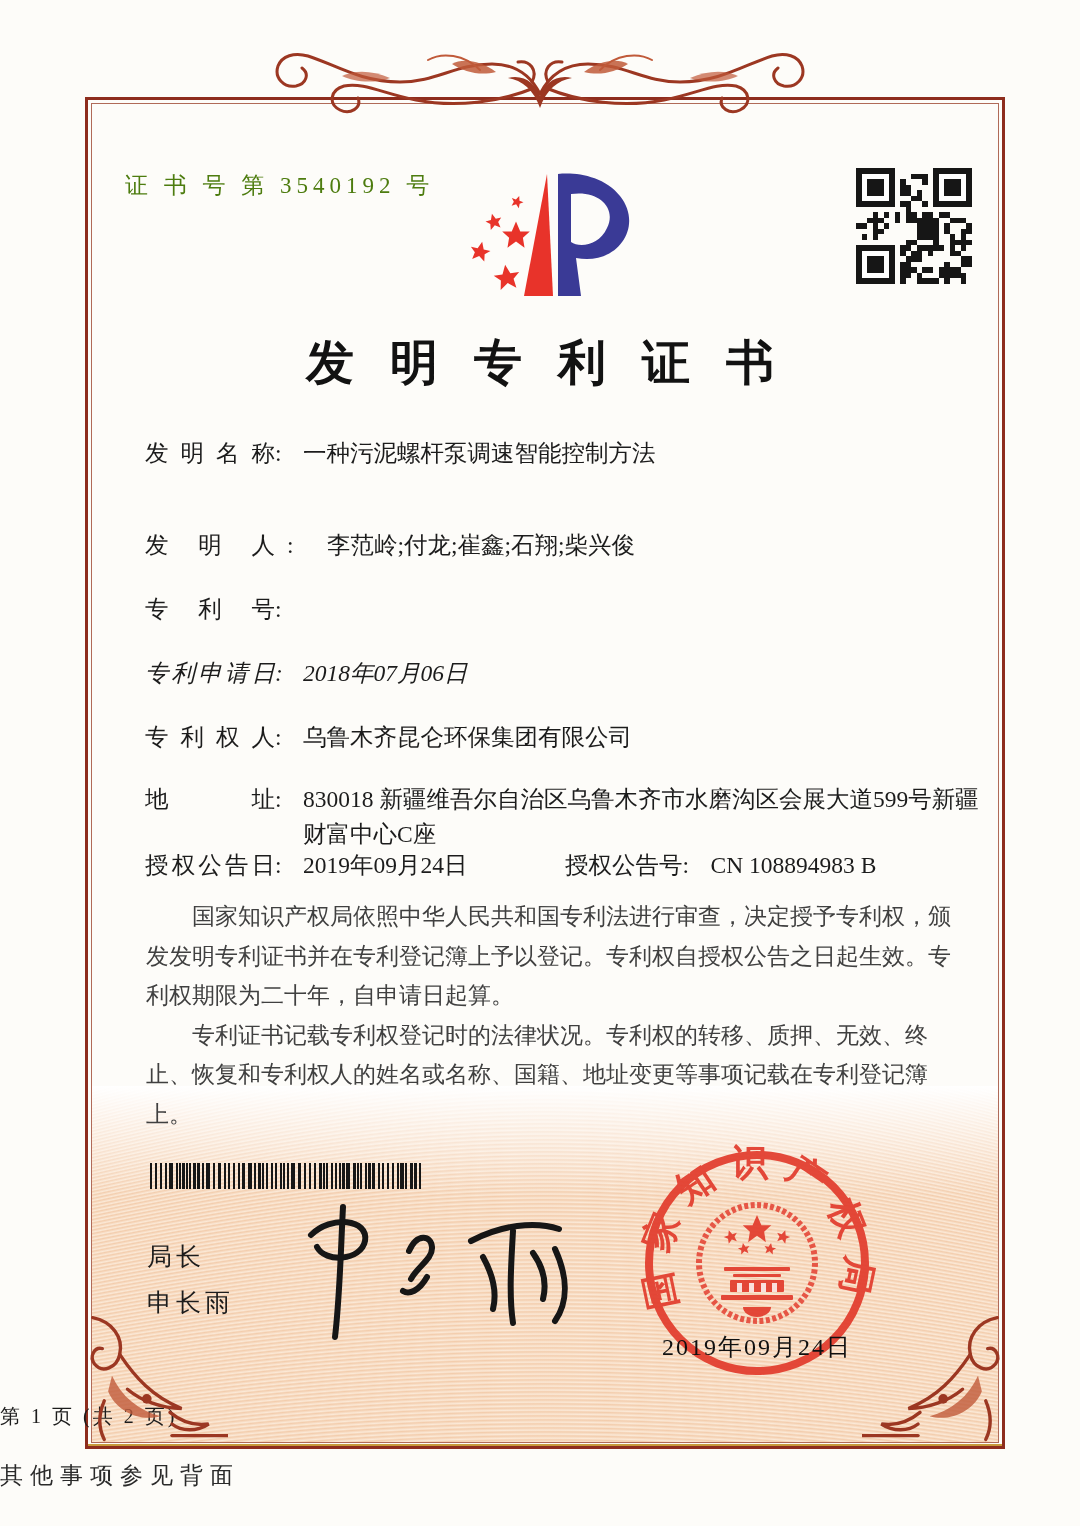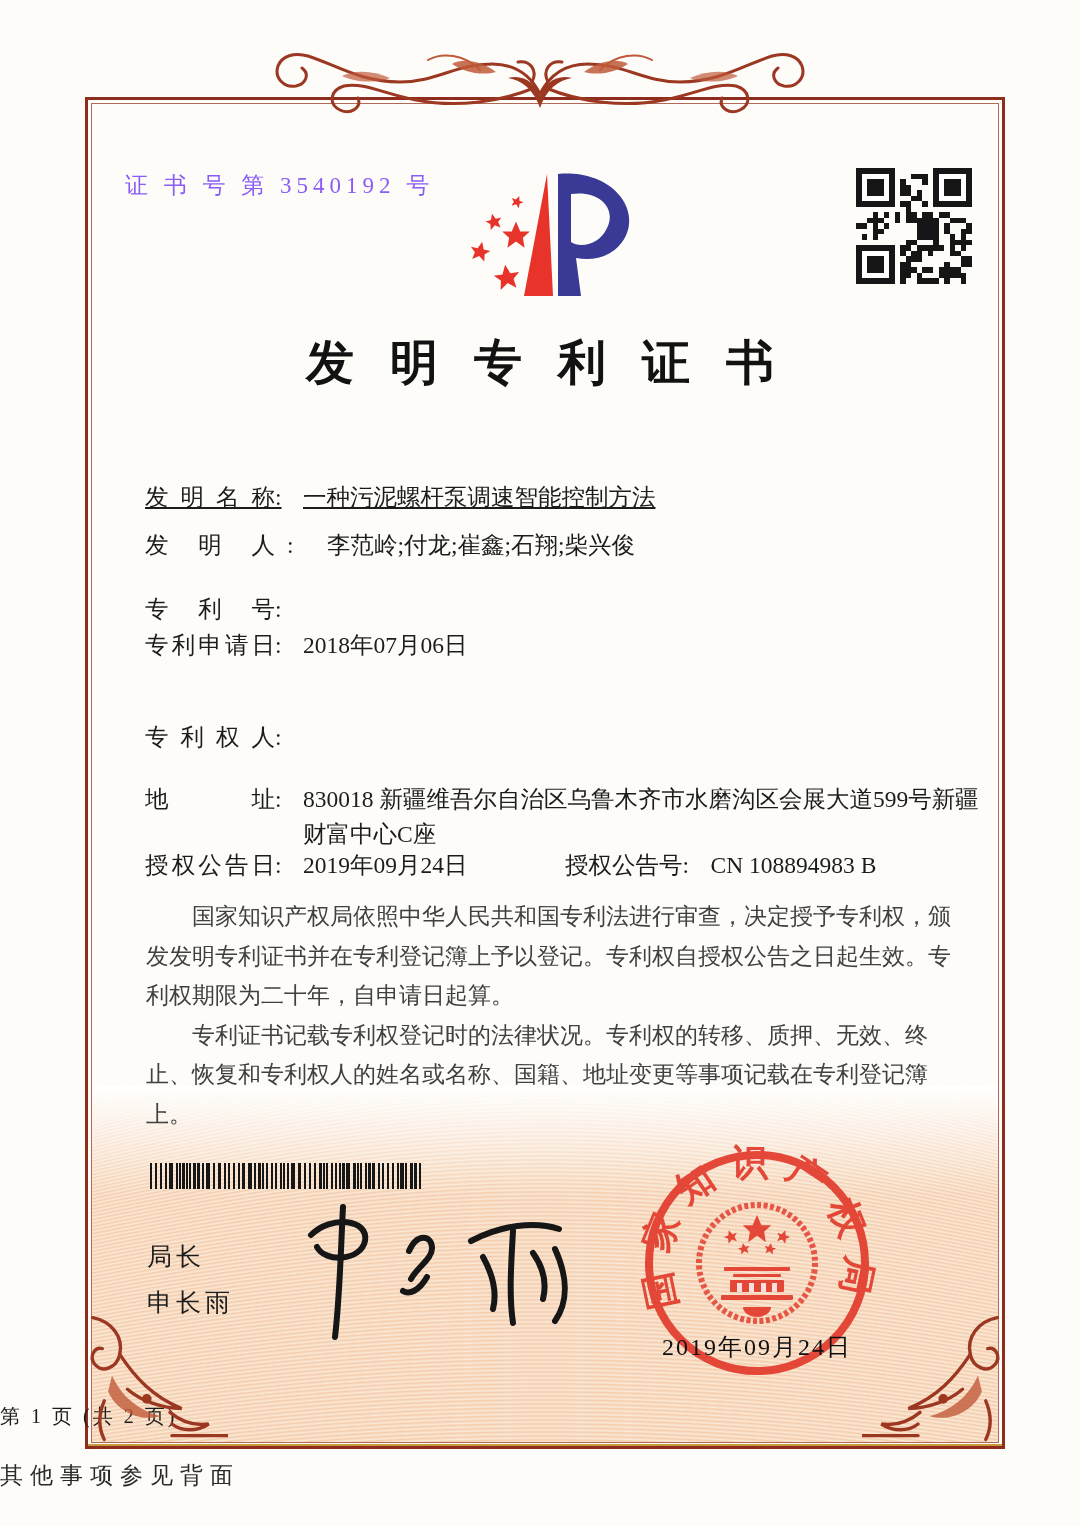--- a/index.html
+++ b/index.html
@@ -12,21 +12,21 @@
   .frame{position:absolute;left:85px;top:97px;width:914px;height:1346px;
     border:3px solid #8e2d1e;z-index:1;}
   .frame .inner-line{position:absolute;inset:3px;border:1px solid #b06a58;}
   .frame .gold-line{position:absolute;left:0;right:0;bottom:0;height:2px;background:#c79a3b;}
   
   .peach{position:absolute;left:4px;right:4px;bottom:4px;height:356px;
     background:
       linear-gradient(to bottom,#ffffff 0%,rgba(255,255,255,0) 110px),
       repeating-radial-gradient(140% 95% at 50% -70%, #f3cdad 0px,#fbe9d7 2px,#f3cdad 5px);
     z-index:0;}
-  .cert-no{position:absolute;left:125px;top:170px;font-size:23px;letter-spacing:5px;color:#8b5cf6;z-index:2;}
+  .cert-no{position:absolute;left:125px;top:170px;font-size:23px;letter-spacing:5px;color:#4d7c0f;z-index:2;}
   .title{position:absolute;left:0;top:331px;width:1080px;text-align:center;
     font-size:48px;font-weight:bold;letter-spacing:36px;text-indent:36px;color:#121212;z-index:2;}
   .logo{position:absolute;left:460px;top:160px;z-index:2;}
   .qr{position:absolute;left:856px;top:168px;z-index:2;}
   .row{position:absolute;left:145px;display:flex;font-size:23.5px;line-height:35px;z-index:2;}
   .lab{display:inline-block;width:130px;text-align:justify;text-align-last:justify;flex:none;}
   .colon{width:28px;flex:none;}
   .val{max-width:692px;}
   .grant-group2{position:absolute;left:420px;display:flex;}
   .paras{position:absolute;left:146px;top:897px;width:818px;font-size:23px;line-height:39.5px;color:#404040;z-index:2;}
@@ -241,42 +241,43 @@
       <rect x="14" y="0" width="7" height="7" fill="#161616"></rect>
       <rect x="15" y="1" width="5" height="5" fill="#fff"></rect>
       <rect x="16" y="2" width="3" height="3" fill="#161616"></rect>
       <rect x="0" y="14" width="7" height="7" fill="#161616"></rect>
       <rect x="1" y="15" width="5" height="5" fill="#fff"></rect>
       <rect x="2" y="16" width="3" height="3" fill="#161616"></rect>
     </svg>
 
   <div class="title">发明专利证书</div>
 
-  <div class="row" style="top:480px;text-decoration:underline;">
+  <div class="row" style="top:436px;">
     <span class="lab">发明名称</span>
       <span class="colon">:</span>
       <span class="val">一种污泥螺杆泵调速智能控制方法</span>
   </div>
   <div class="row" style="top:528px;gap:12px;">
     <span class="lab">发明人</span>
       <span class="colon">:</span>
       <span class="val">李范岭;付龙;崔鑫;石翔;柴兴俊</span>
   </div>
   <div class="row" style="top:592px;">
     <span class="lab">专利号</span>
       <span class="colon">:</span>
   </div>
-  <div class="row" style="top:628px;">
+  <div class="row" style="top:656px;font-style:italic;">
     <span class="lab">专利申请日</span>
       <span class="colon">:</span>
       <span class="val">2018年07月06日</span>
   </div>
   <div class="row" style="top:720px;">
     <span class="lab">专利权人</span>
       <span class="colon">:</span>
+      <span class="val">乌鲁木齐昆仑环保集团有限公司</span>
   </div>
   <div class="row" style="top:782px;">
     <span class="lab">地址</span>
       <span class="colon">:</span>
       <span class="val">830018 新疆维吾尔自治区乌鲁木齐市水磨沟区会展大道599号新疆财富中心C座</span>
   </div>
   <div class="row" style="top:848px;width:820px;">
     <span class="lab">授权公告日</span>
       <span class="colon">:</span>
       <span class="val">2019年09月24日</span>

